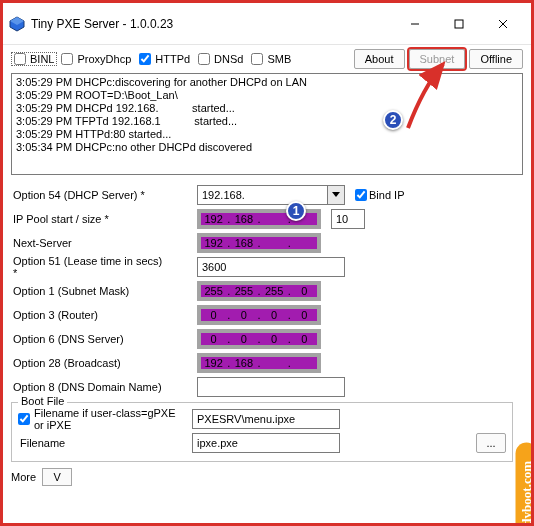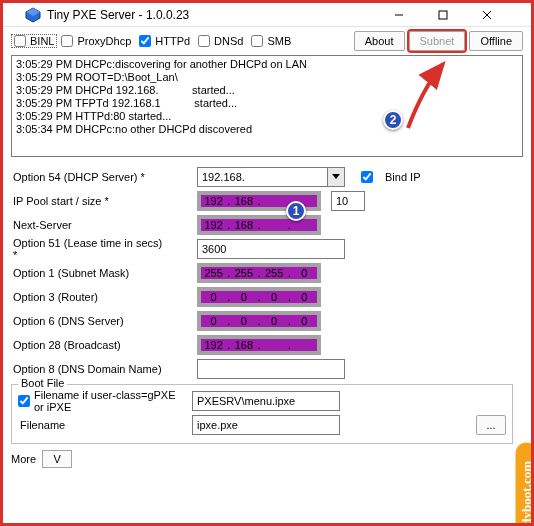--- a/index.html
+++ b/index.html
@@ -9,24 +9,24 @@
     font-size: 11px;
     background: #fff;
     width: 534px;
     height: 526px;
     border: 3px solid #d8302a;
     position: relative;
     overflow: hidden;
   }
   
   .titlebar {
-    height: 24px;
+    height: 42px;
     display: flex;
     align-items: center;
-    padding: 0 22px;
+    padding: 0 6px;
     border-bottom: 1px solid #e5e5e5;
     background: #fff;
   }
   .app-icon {
     width: 16px; height: 16px; margin-right: 6px;
     display: inline-flex; align-items: center; justify-content: center;
   }
   .title-text { font-size: 12px; color: #000; }
   .win-controls { margin-left: auto; display: flex; }
   .win-btn { width: 44px; height: 28px; display: flex; align-items: center; justify-content: center; }
@@ -80,21 +80,21 @@
   .ip {
     width: 124px; height: 20px; border: 4px solid #a3a3a3;
     display: flex; align-items: center; background: #a21caf;
   }
   .ip .oct { width: 30px; text-align: center; }
   .ip .dot { width: 6px; text-align: center; }
   .txt {
     border: 1px solid #7a7a7a; height: 20px; background: #fff;
     padding: 0 4px; display:flex; align-items:center;
   }
-  .bindcol { margin-left: 16px; display: flex; align-items: center; gap: 10px; }
+  .bindcol { margin-left: 10px; display: flex; align-items: center; gap: 0; }
   .bindcol input { margin:0 2px 0 0; width:12px; height:12px; }
   .small { width: 34px; }
   
   .fieldset {
     margin: 4px 18px 0 8px;
     border: 1px solid #c0c0c0;
     padding: 4px 6px 6px 6px;
     position: relative;
   }
   .fieldset .legend {

